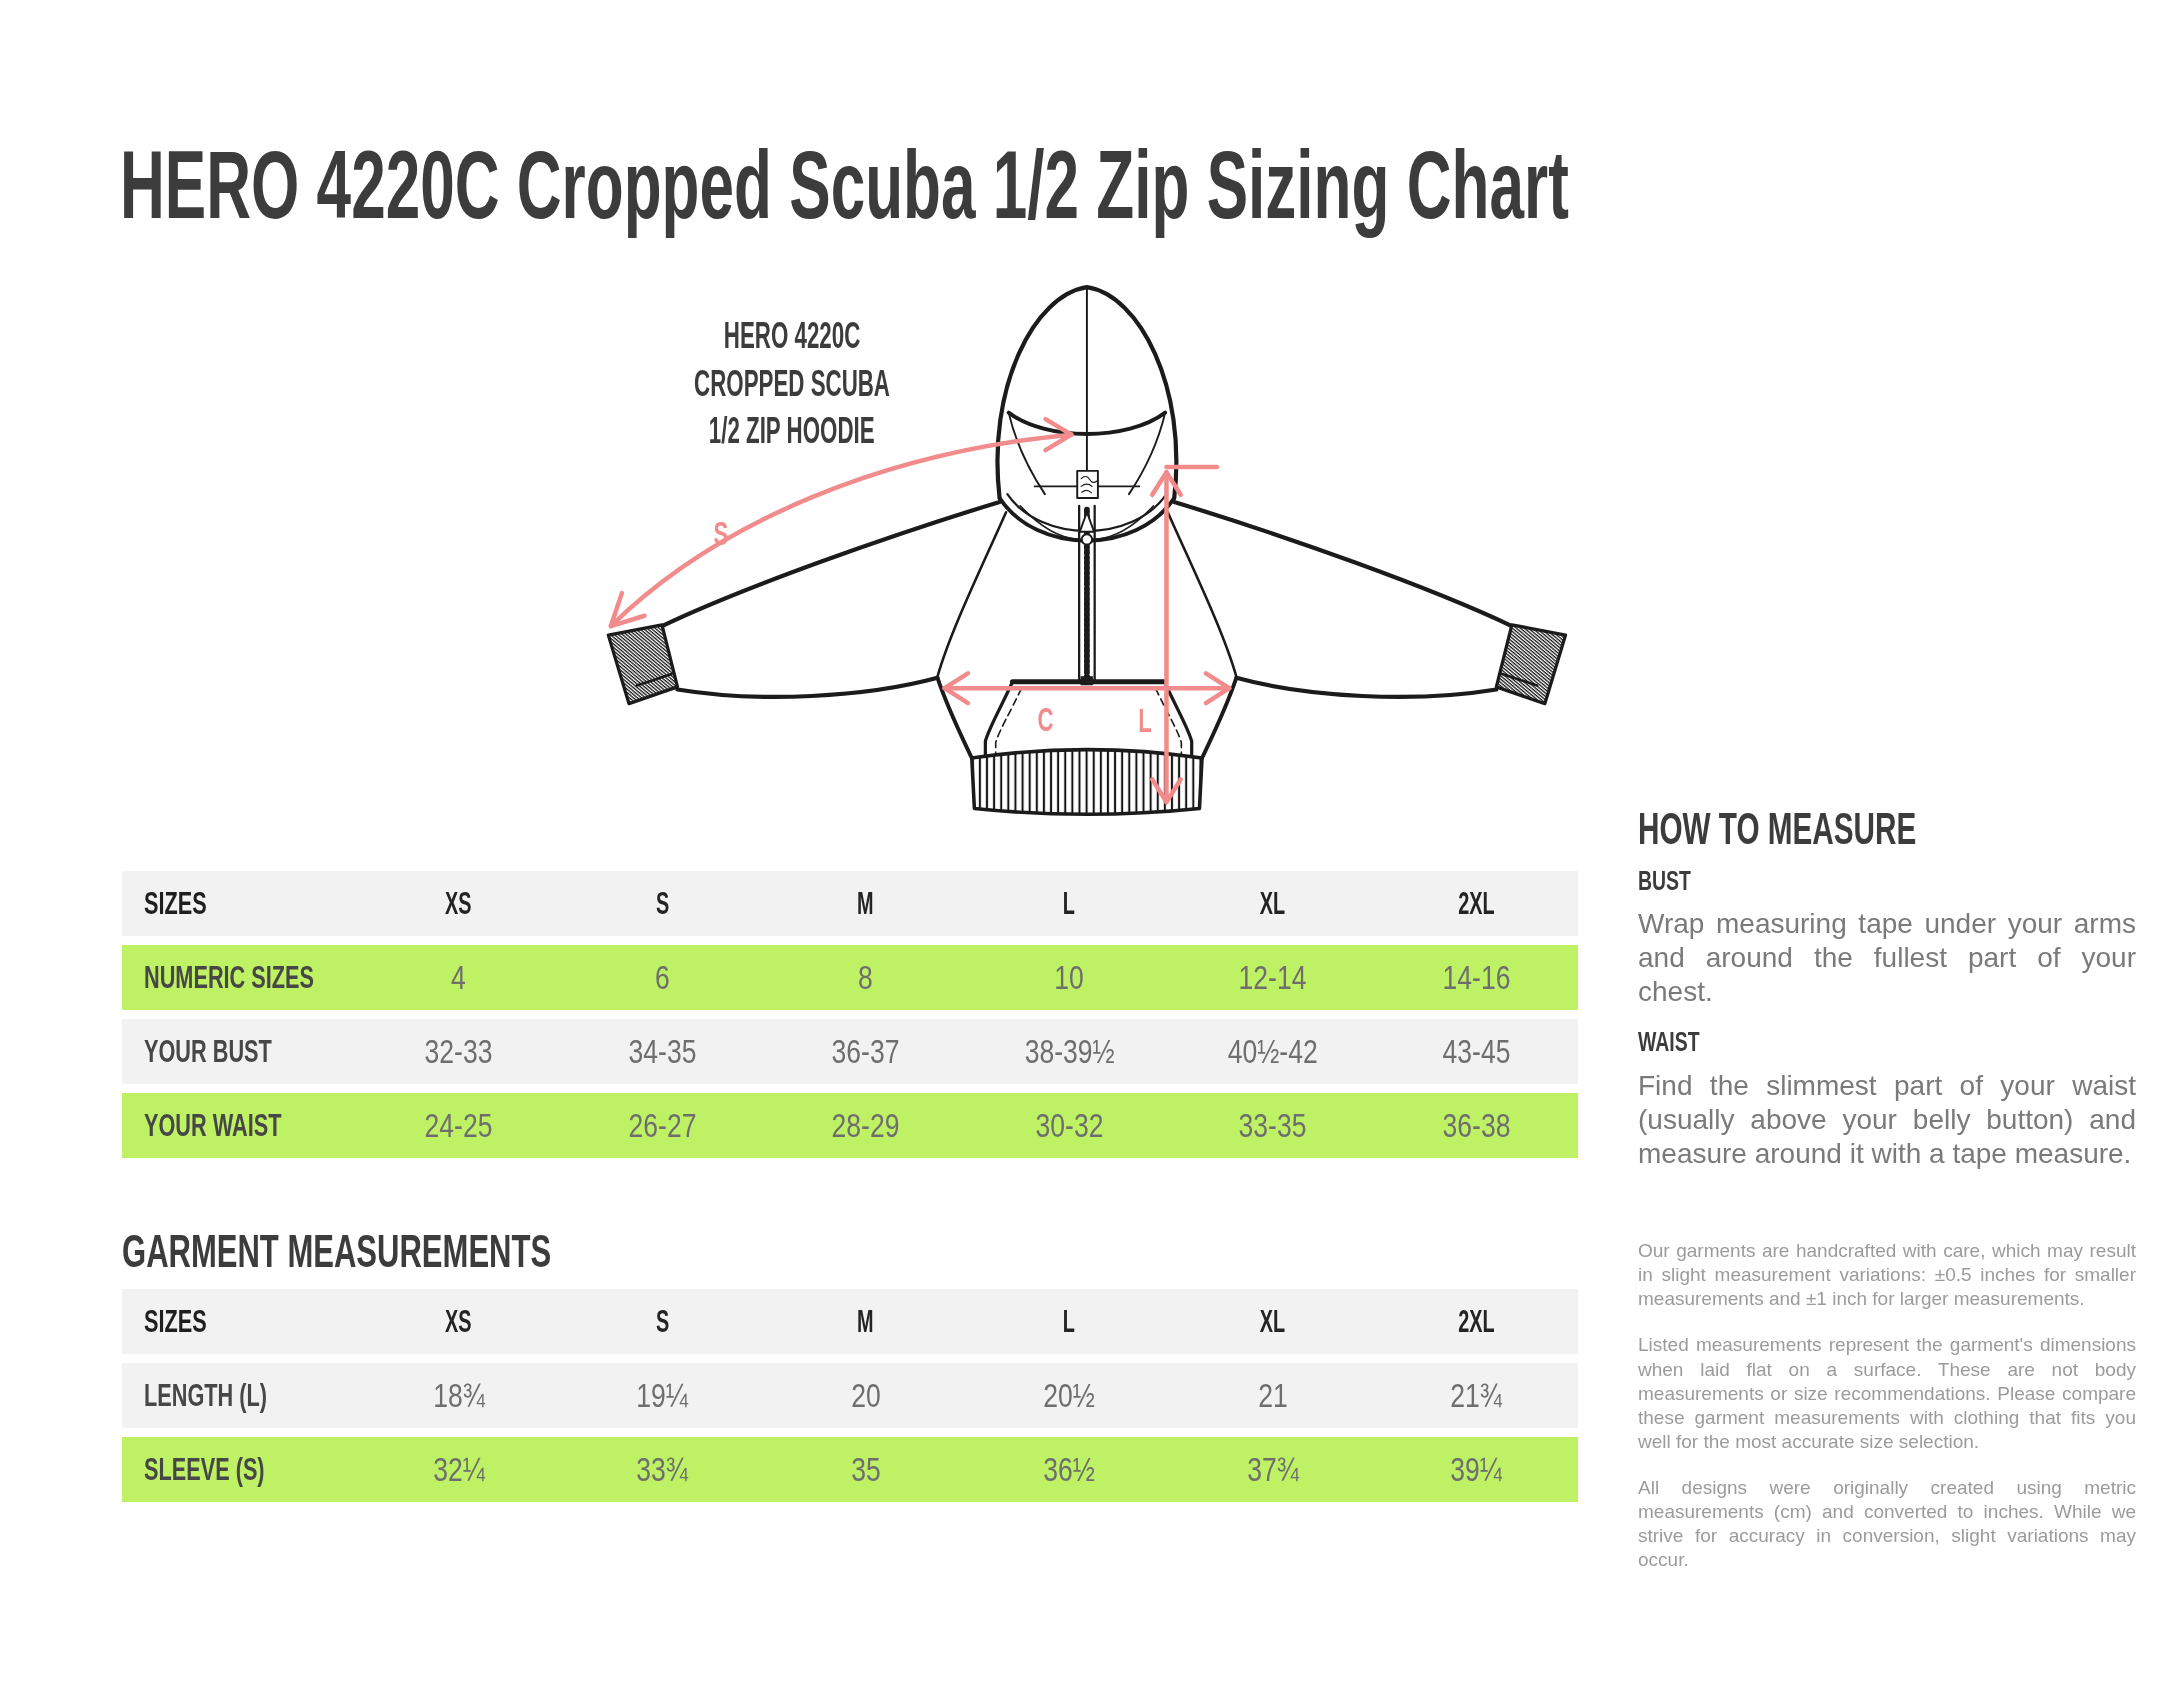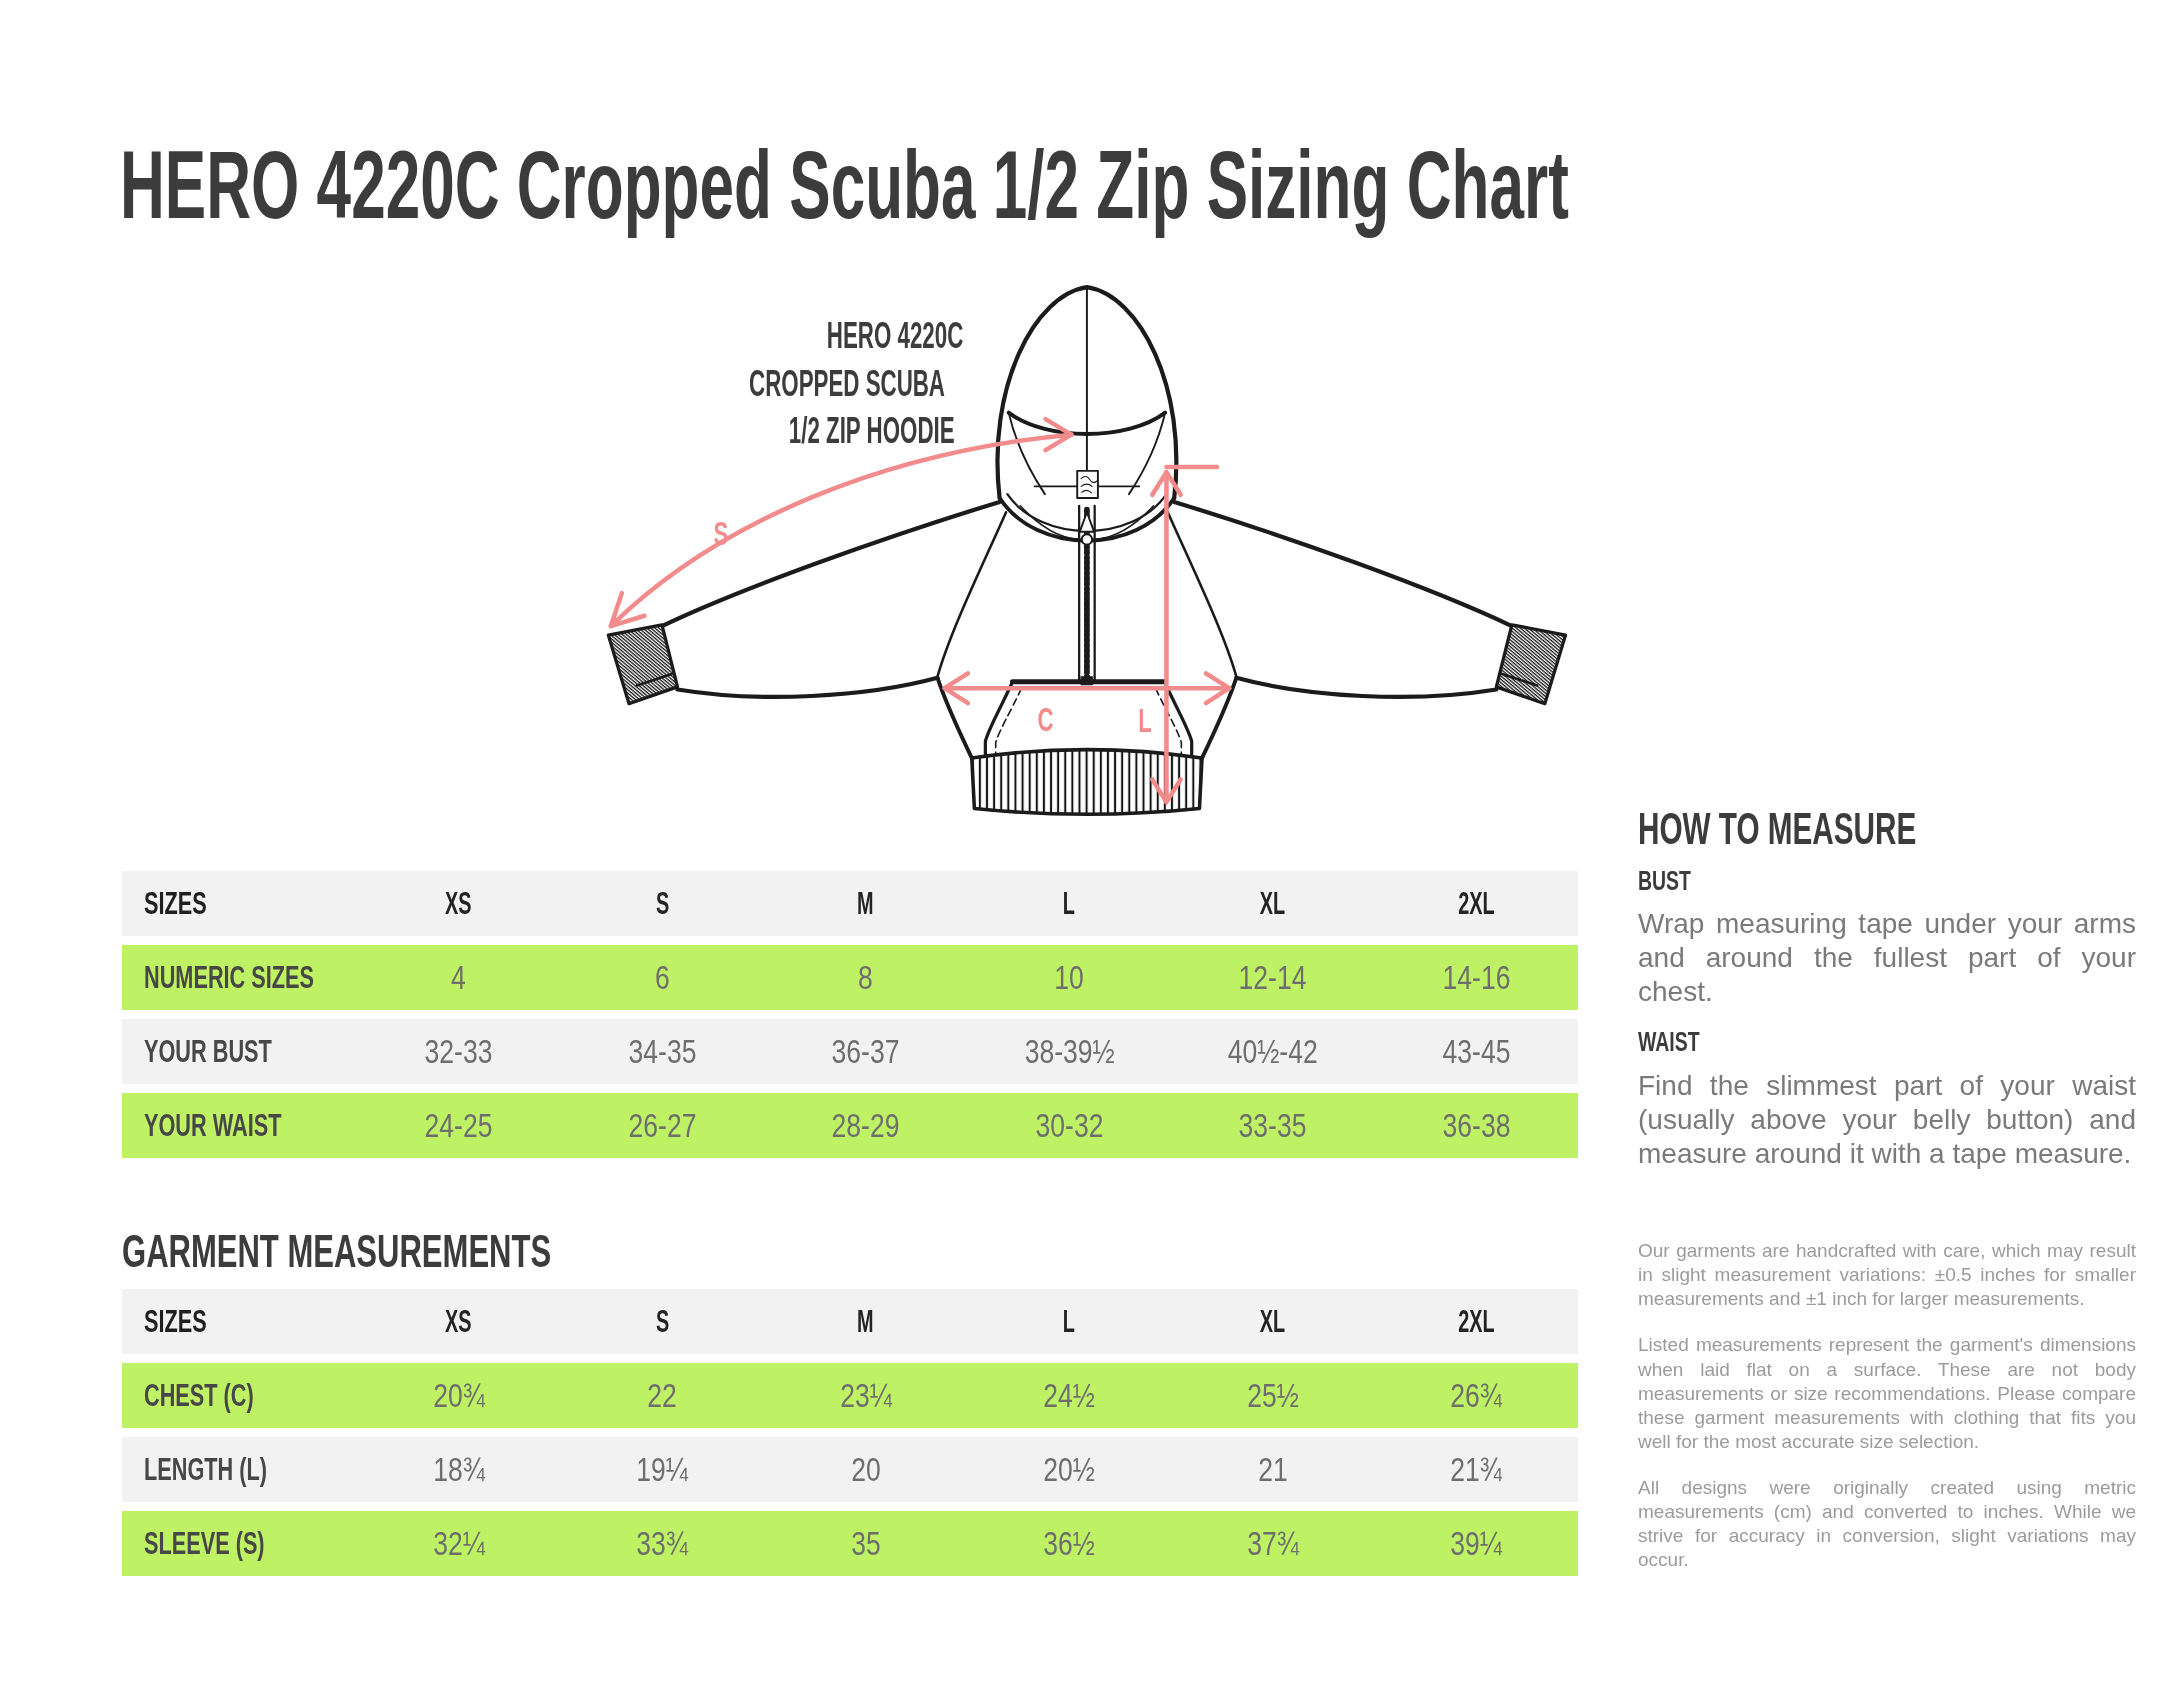--- a/index.html
+++ b/index.html
@@ -11,21 +11,21 @@
   .cx{display:inline-block;transform:scaleX(var(--sx,.7));transform-origin:left center;white-space:nowrap;}
   .cx.center{transform-origin:center center;}
 
   .title{position:absolute;left:120px;top:129px;font-size:97px;font-weight:700;color:#3c3c3c;}
   .subtitle{position:absolute;left:122px;top:257px;font-size:32px;font-weight:700;color:#8d8d8d;letter-spacing:1.3px;}
 
   
   .diagram{position:absolute;left:585px;top:278px;width:1009px;height:550px;}
   .diagram svg{position:absolute;left:0;top:0;}
   .diagram-label{
-    position:absolute;left:-6.5px;top:34px;width:427px;text-align:right;
+    position:absolute;left:-6.5px;top:34px;width:427px;text-align:center;
     font-weight:700;font-size:36px;line-height:1.32;color:#3c3c3c;
   }
 
   
   .tbl{position:absolute;left:122px;width:1456px;}
   .sec-h{position:absolute;left:122px;font-size:47px;font-weight:700;color:#3c3c3c;}
   .t-row{display:flex;align-items:center;height:65px;margin-bottom:9px;}
   .row-a{background:#f2f2f3;}
   .row-b{background:#bef264;}
   .t-label{width:213px;padding-left:22px;font-size:31px;font-weight:700;color:#474747;}
@@ -200,29 +200,20 @@
   <div class="tbl" style="top:1289px">
     <div class="t-row row-a">
       <div class="t-label hdr"><span class="cx" style="--sx:.7">SIZES</span></div>
       <div class="t-cell hdr"><span class="cx center" style="--sx:.62">XS</span></div>
       <div class="t-cell hdr"><span class="cx center" style="--sx:.62">S</span></div>
       <div class="t-cell hdr"><span class="cx center" style="--sx:.62">M</span></div>
       <div class="t-cell hdr"><span class="cx center" style="--sx:.62">L</span></div>
       <div class="t-cell hdr"><span class="cx center" style="--sx:.62">XL</span></div>
       <div class="t-cell hdr"><span class="cx center" style="--sx:.62">2XL</span></div>
     </div>
-    <div class="t-row row-b">
-      <div class="t-label"><span class="cx" style="--sx:.7">CHEST (C)</span></div>
-      <div class="t-cell"><span class="cx center" style="--sx:.78">20¾</span></div>
-      <div class="t-cell"><span class="cx center" style="--sx:.78">22</span></div>
-      <div class="t-cell"><span class="cx center" style="--sx:.78">23¼</span></div>
-      <div class="t-cell"><span class="cx center" style="--sx:.78">24½</span></div>
-      <div class="t-cell"><span class="cx center" style="--sx:.78">25½</span></div>
-      <div class="t-cell"><span class="cx center" style="--sx:.78">26¾</span></div>
-    </div>
     <div class="t-row row-a">
       <div class="t-label"><span class="cx" style="--sx:.7">LENGTH (L)</span></div>
       <div class="t-cell"><span class="cx center" style="--sx:.78">18¾</span></div>
       <div class="t-cell"><span class="cx center" style="--sx:.78">19¼</span></div>
       <div class="t-cell"><span class="cx center" style="--sx:.78">20</span></div>
       <div class="t-cell"><span class="cx center" style="--sx:.78">20½</span></div>
       <div class="t-cell"><span class="cx center" style="--sx:.78">21</span></div>
       <div class="t-cell"><span class="cx center" style="--sx:.78">21¾</span></div>
     </div>
     <div class="t-row row-b">

